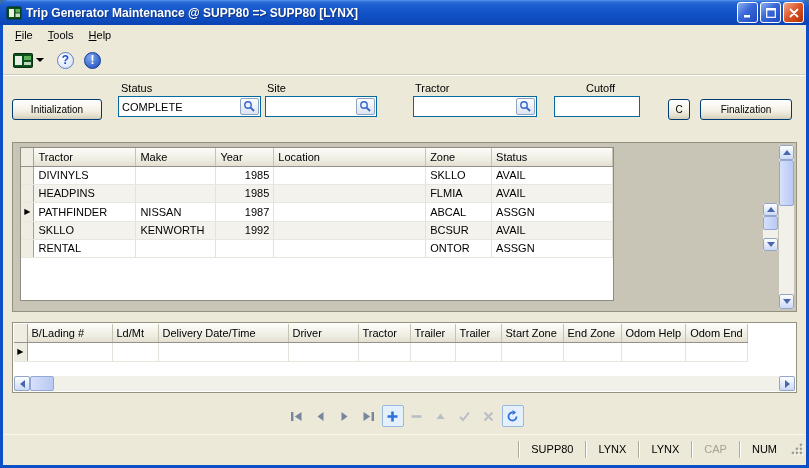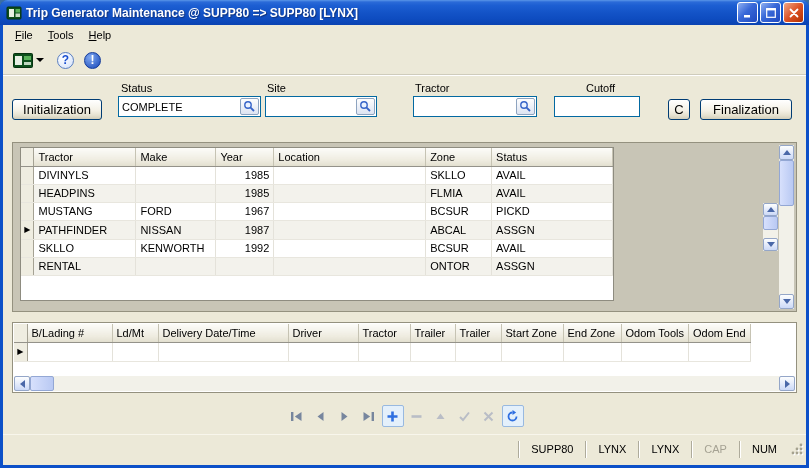--- a/index.html
+++ b/index.html
@@ -35,21 +35,21 @@
   .tb-round { width:17px; height:17px; border-radius:50%; display:flex; align-items:center; justify-content:center;
     font-weight:bold; font-size:12px; cursor:pointer; }
   .tb-round.help { background:radial-gradient(circle at 35% 30%,#ffffff,#d2e0fa); border:1px solid #5a7fc0; color:#1a4fd0; }
   .tb-round.help::after { content:"?"; }
   .tb-round.about { background:radial-gradient(circle at 35% 30%,#7fa8f0,#1747b8); border:1px solid #123a9a; color:#fff; }
   .tb-round.about::after { content:"!"; }
 
   
   .xp-btn { position:absolute; height:21px; border:1px solid #003c74; border-radius:3px;
     background:linear-gradient(180deg,#ffffff 0%,#f4f1e6 55%,#e6e2d1 80%,#d2ceba 100%);
-    font-family:"Liberation Sans",sans-serif; font-size:13px; cursor:pointer; }
+    font-family:"Liberation Sans",sans-serif; font-size:10px; cursor:pointer; }
   .btn-init  { left:9px;  top:74px; width:90px; }
   .btn-c     { left:665px; top:74px; width:22px; }
   .btn-final { left:697px; top:74px; width:92px; }
   .flabel { position:absolute; top:57px; }
   .l-status  { left:118px; }  .l-site { left:264px; }  .l-tractor { left:412px; }  .l-cutoff { left:583px; }
   .tbx { position:absolute; top:71px; height:21px; background:#fff; border:1px solid #0369a1;
     display:flex; align-items:center; }
   .f-status  { left:115px; width:143px; }
   .f-site    { left:262px; width:112px; }
   .f-tractor { left:410px; width:124px; }
@@ -258,29 +258,20 @@
               <tr>
                 <td class="selcol"></td>
                 <td>HEADPINS</td>
                 <td></td>
                 <td class="num">1985</td>
                 <td></td>
                 <td>FLMIA</td>
                 <td>AVAIL</td>
               </tr>
               <tr>
-                <td class="selcol"></td>
-                <td>MUSTANG</td>
-                <td>FORD</td>
-                <td class="num">1967</td>
-                <td></td>
-                <td>BCSUR</td>
-                <td>PICKD</td>
-              </tr>
-              <tr>
                 <td class="selcol"><span class="rowarrow">▶</span></td>
                 <td>PATHFINDER</td>
                 <td>NISSAN</td>
                 <td class="num">1987</td>
                 <td></td>
                 <td>ABCAL</td>
                 <td>ASSGN</td>
               </tr>
               <tr>
                 <td class="selcol"></td>
@@ -355,21 +346,21 @@
                 <th class="selcol"></th>
                 <th>B/Lading #</th>
                 <th>Ld/Mt</th>
                 <th>Delivery Date/Time</th>
                 <th>Driver</th>
                 <th>Tractor</th>
                 <th>Trailer</th>
                 <th>Trailer</th>
                 <th>Start Zone</th>
                 <th>End Zone</th>
-                <th>Odom Tools</th>
+                <th>Odom Help</th>
                 <th>Odom End</th>
               </tr>
             </thead>
             <tbody>
               <tr>
                 <td class="selcol"><span class="rowarrow">▶</span></td>
                 <td></td>
                 <td></td>
                 <td></td>
                 <td></td>

